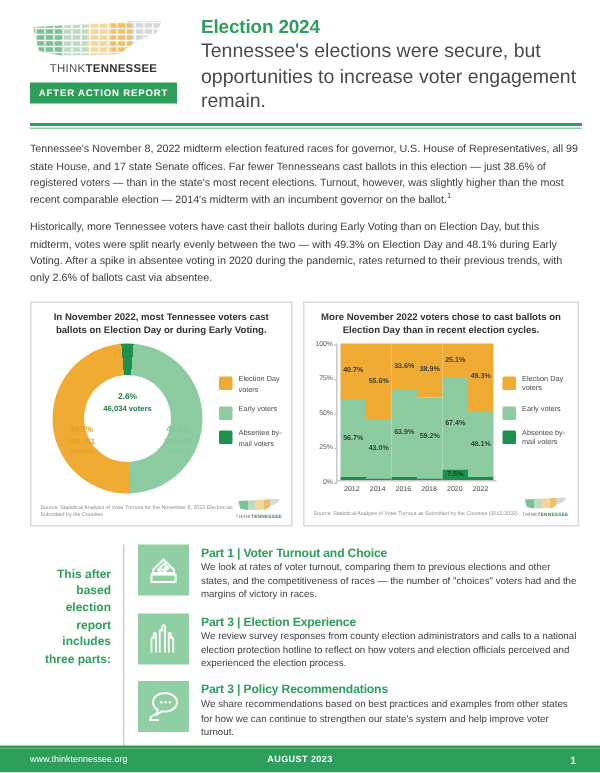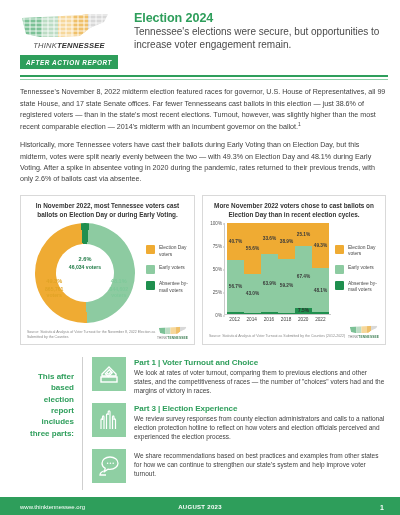--- a/index.html
+++ b/index.html
@@ -6,31 +6,31 @@
   html, body {
     width: 400px; height: 515px;
     font-family: "Liberation Sans", sans-serif;
     background: #ffffff;
     overflow: hidden;
   }
   .page { position: relative; width: 400px; height: 515px; background:#fff; }
 
   
   .header { display: flex; align-items: flex-start; padding: 8px 12px 0 20px; }
-  .brand { width: 98px; flex: 0 0 98px; padding-top: 4px; font-style: italic; }
+  .brand { width: 98px; flex: 0 0 98px; padding-top: 4px; }
   .tn-map { width: 92px; height: 28px; display:block; }
   .brand-word { font-size: 7.6px; letter-spacing: .2px; color:#4c4c4c; text-align:center;
                 margin-top: 1px; white-space: nowrap; }
   .brand-word b { color:#333; font-weight: 700; }
   .aar-badge { margin-top: 5px; background:#2e9e5b; color:#fff; font-size:6.4px;
                font-weight:700; letter-spacing:.55px; text-align:center;
                padding: 3.5px 2px; }
   .head-text { padding-left: 16px; padding-top: 3px; }
   .head-title { color:#2e9e5b; font-size:12.6px; font-weight:700; letter-spacing:-0.1px; }
-  .head-sub { color:#4a4a4a; font-size:10px; line-height:1.28; margin-top:1px;
+  .head-sub { color:#4a4a4a; font-size:13px; line-height:1.28; margin-top:1px;
               font-weight: 400; }
 
   .rule-wrap { margin-top: 6px; padding: 0 12px 0 20px; }
   .rule-thick { height:2.2px; background:#2e9e5b; }
   .rule-thin { height:0.9px; background:#8fcfa8; margin-top:1.4px; }
 
   
   .copy { padding: 8px 14px 0 20px; }
   .copy p { color:#404040; font-size:7.15px; line-height:1.56; text-align:left; }
   .copy p + p { margin-top: 7px; }
@@ -374,20 +374,21 @@
         <div class="part-icon">
           <svg viewBox="0 0 24 24" fill="none" stroke="#ffffff" stroke-width="1.3">
             <path d="M13 3 C17.5 3 21 5.8 21 9.2 C21 12.6 17.5 15.4 13 15.4 C12.3 15.4 11.6 15.3 11 15.2 L7.5 17.5 L8.2 14.2 C6.2 13.1 5 11.3 5 9.2 C5 5.8 8.5 3 13 3 Z"></path>
             <circle cx="10.6" cy="9.2" r="0.8" fill="#fff" stroke="none"></circle>
             <circle cx="13.4" cy="9.2" r="0.8" fill="#fff" stroke="none"></circle>
             <circle cx="16.2" cy="9.2" r="0.8" fill="#fff" stroke="none"></circle>
             <path d="M8 16.5 C5 17.4 3 19.2 3 21 L9 21"></path>
           </svg>
         </div>
         <div class="part-text">
+          <div class="part-title">Part 3 | Policy Recommendations</div>
           <div class="part-desc">We share recommendations based on best practices and examples from other states for how we can continue to strengthen our state's system and help improve voter turnout.</div>
         </div>
       </div>
 
     </div>
   </div>
 
   <div class="footer-rule"></div>
   <div class="footer">
     <div class="f-left">www.thinktennessee.org</div>

